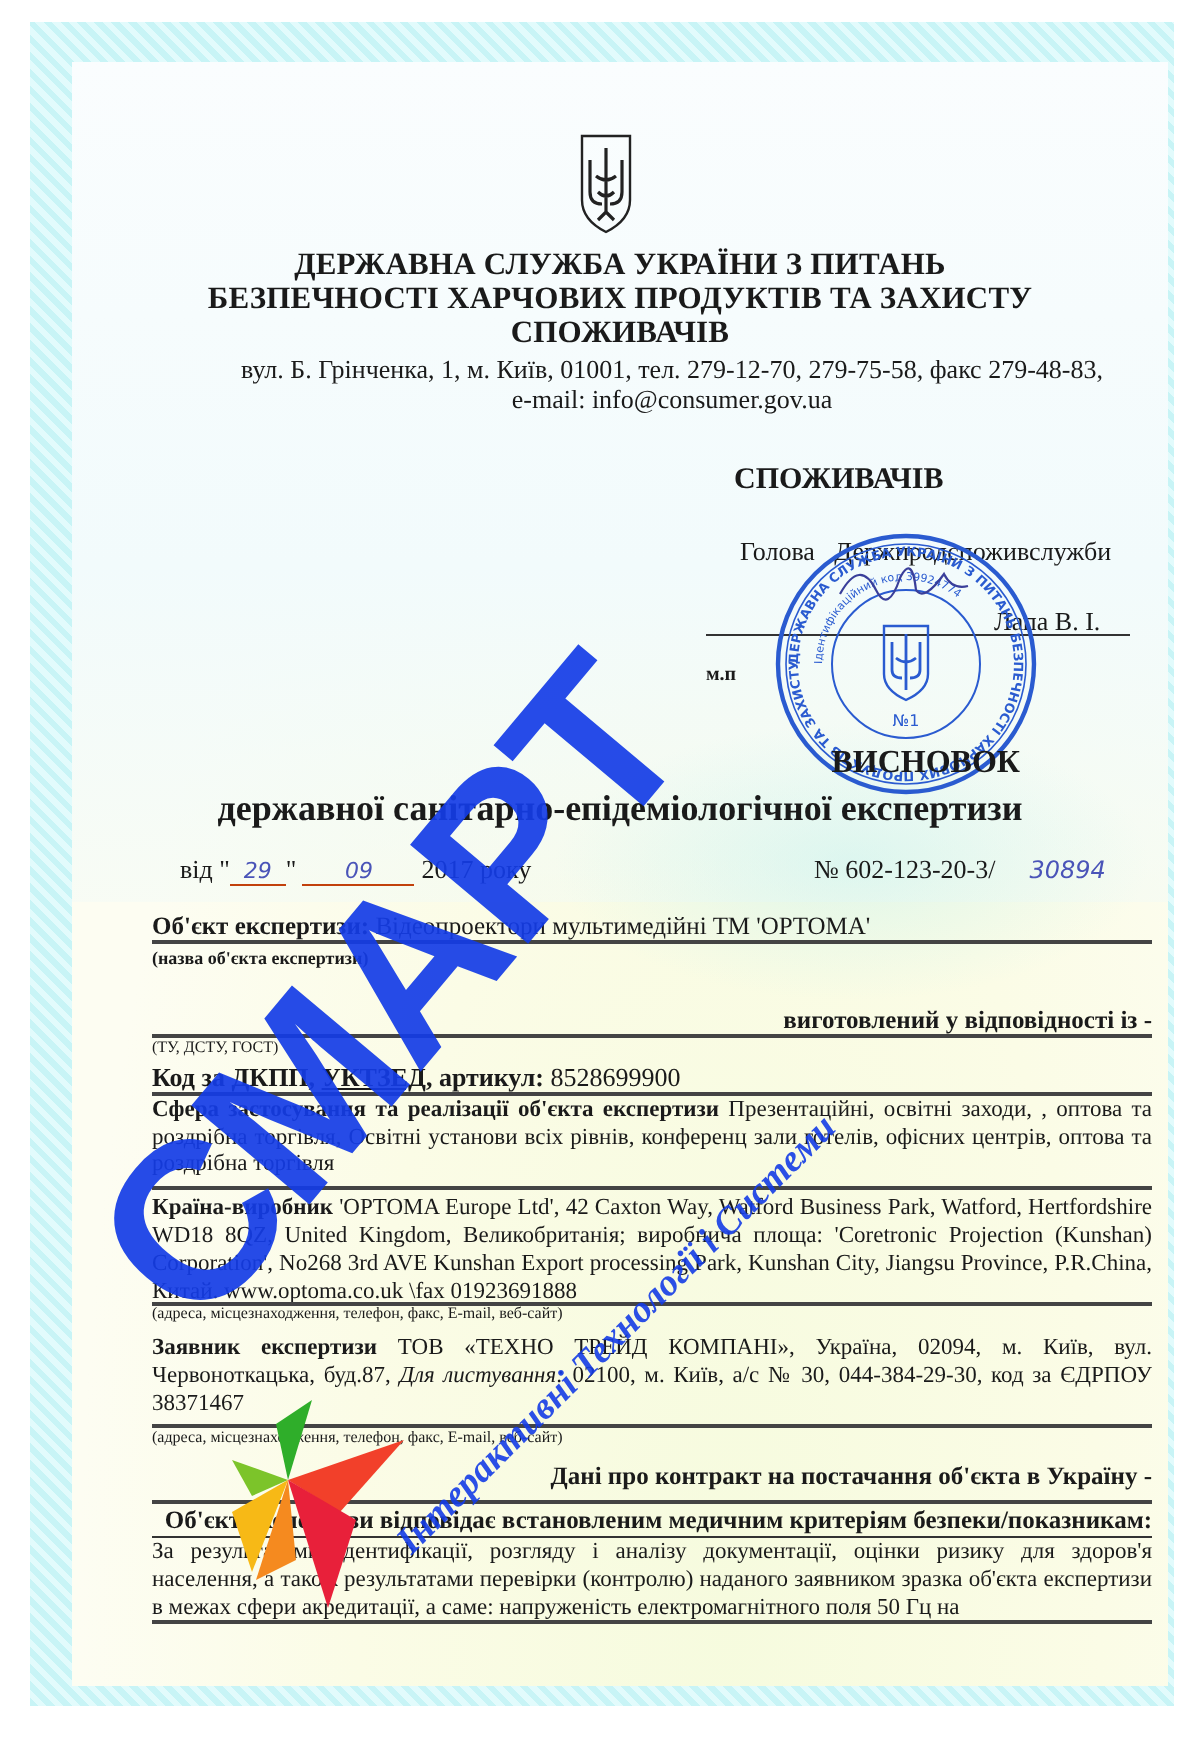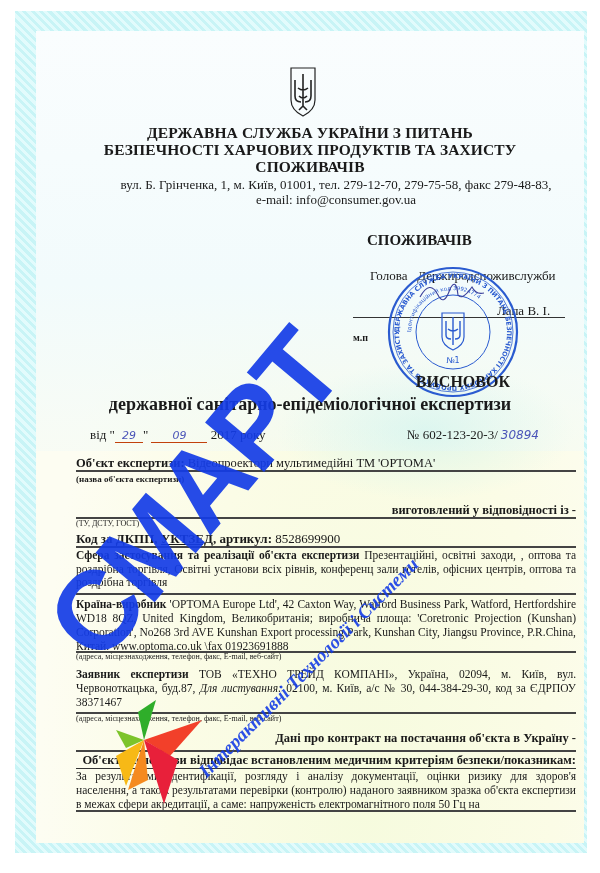--- a/index.html
+++ b/index.html
@@ -97,21 +97,21 @@
 
 <div class="title">ВИСНОВОК</div>
 <div class="subtitle">державної санітарно-епідеміологічної експертизи</div>
 
 <div class="date-row">
   <span>від "</span><span class="blank hand" style="width:28px">29</span><span>"</span>
   <span class="blank hand" style="width:56px">09</span>
   <span>2017 року</span>
 </div>
 <div class="number">
-  <span>№ 602-123-20-3/</span><span class="hand" style="font-size:12px;margin-left:3px">30894</span>
+  <span>№ 602-123-20-3/</span><span class="hand" style="font-size:12px;margin-left:17px">30894</span>
 </div>
 
 <div class="field" style="top:456px">
   <span class="bold">Об'єкт експертизи:</span>
   <span>Відеопроектори мультимедійні ТМ 'OPTOMA'</span>
 </div>
 <div class="field-line double" style="top:470px"></div>
 <div class="caption" style="top:474px;font-size:9px;font-weight:bold">(назва об'єкта експертизи)</div>
 
 <div class="field bold" style="top:503px">виготовлений у відповідності із  -</div>

